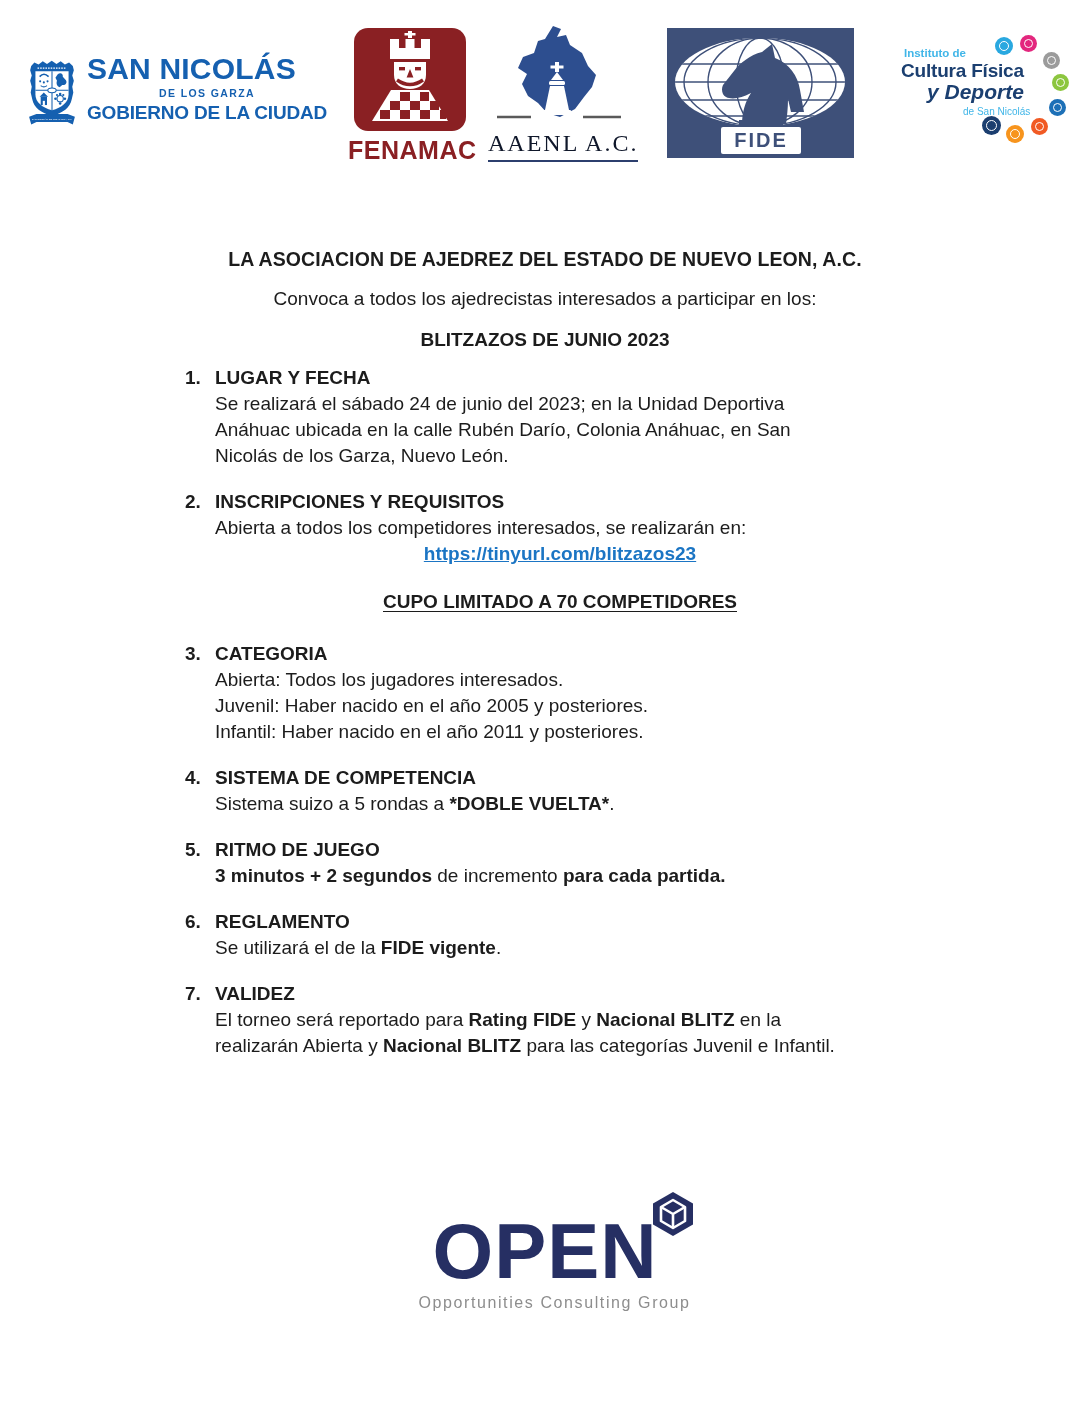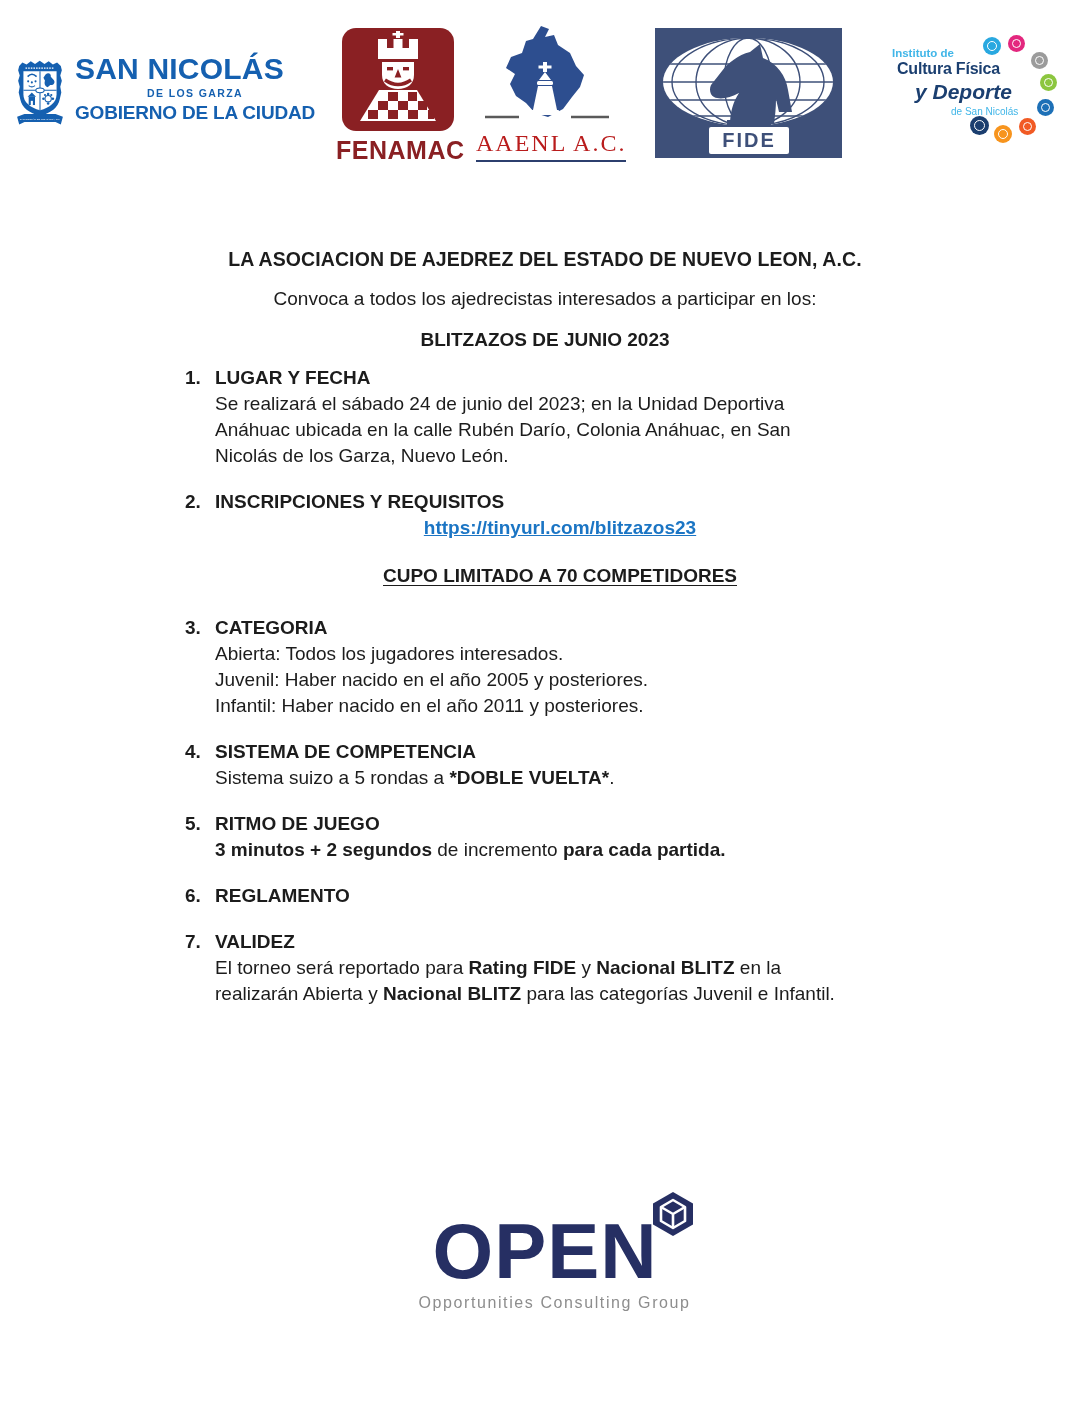--- a/index.html
+++ b/index.html
@@ -1,47 +1,47 @@
 <!DOCTYPE html>
 <html><head>
 <meta charset="utf-8">
 <style>
   * { margin:0; padding:0; box-sizing:border-box; }
   html,body { background:#ffffff; }
   body { font-family:"Liberation Sans", sans-serif; color:#1c1c1c; }
   .page { position:relative; width:1090px; height:1411px; background:#ffffff; overflow:hidden; margin:0 auto; }
 
   
-  .header { position:absolute; top:0; left:0; width:1016px; height:185px; }
+  .header { position:absolute; top:0; left:12px; width:1016px; height:185px; }
   .logo { position:absolute; }
 
   
   .sn { left:15px; top:25px; width:300px; height:145px; display:flex; }
   .sn-text { margin-left:10px; padding-top:28px; }
   .sn-name { font-size:30px; font-weight:800; color:#1560b0; letter-spacing:0.2px; line-height:32px; }
   .sn-tagrow { display:flex; align-items:center; margin-top:2px;flex-direction:column; }
   .sn-tag { font-size:10.5px; font-weight:600; color:#1560b0; letter-spacing:1.4px; white-space:nowrap; }
   .sn-rule { flex:1; height:3px; background:#1560b0; margin-left:8px; border-radius:2px; }
   .sn-gov { font-size:19px; font-weight:800; color:#1560b0; letter-spacing:-0.2px; margin-top:3px; white-space:nowrap; }
 
   
   .fen { left:336px; top:28px; width:124px; height:132px; text-align:center; }
   .fen-label { font-size:25px; font-weight:800; color:#8a2023; letter-spacing:0.5px; margin-top:0px; }
 
   
   .aaenl { left:476px; top:24px; width:142px; height:140px; text-align:center; }
-  .aaenl-label { display:inline-block; font-family:"Liberation Serif", serif; font-size:24px; color:#b91c1c; letter-spacing:2px; border-bottom:2px solid #2c3f6e; padding-bottom:3px; margin-top:2px; white-space:nowrap; }
+  .aaenl-label { display:inline-block; font-family:"Liberation Serif", serif; font-size:24px; color:#0f172a; letter-spacing:2px; border-bottom:2px solid #2c3f6e; padding-bottom:3px; margin-top:2px; white-space:nowrap; }
 
   
   .fide { left:655px; top:28px; width:187px; height:130px; }
 
   
   .inst { left:865px; top:20px; width:212px; height:148px; }
   .inst-l1 { position:absolute; left:27px; top:27px; font-size:11.5px; font-weight:600; color:#41b6e8; }
-  .inst-l2 { position:absolute; left:24px; top:40px; font-size:16px; font-weight:800; color:#1b3f70; letter-spacing:-0.2px;margin-left:8px; }
+  .inst-l2 { position:absolute; left:24px; top:40px; font-size:19px; font-weight:800; color:#1b3f70; letter-spacing:-0.2px; }
   .inst-l3 { position:absolute; left:50px; top:60px; font-size:21px; font-weight:800; font-style:italic; color:#1b3f70; }
   .inst-l4 { position:absolute; left:86px; top:86px; font-size:10px; font-weight:400; color:#41b6e8; }
   .inst-circle { position:absolute; border-radius:50%; display:flex; align-items:center; justify-content:center; }
   .inst-glyph { display:block; width:58%; height:58%; border:1.6px solid #ffffff; border-radius:50%; }
 
   
   .doc { position:absolute; left:185px; top:246px; width:720px; font-size:19px; line-height:26px; color:#1c1c1c; }
   .doc-title { text-align:center; font-weight:bold; font-size:19.5px; letter-spacing:0.1px; margin-bottom:14px; }
   .doc-intro { text-align:center; margin-bottom:15px; }
   .doc-event { text-align:center; font-weight:bold; margin-bottom:12px; }
@@ -211,39 +211,41 @@
     <div class="doc-event">BLITZAZOS DE JUNIO 2023</div>
     <div>
         <div class="section">
           <div class="sec-heading"><span class="sec-num">1.</span><span class="sec-title">LUGAR Y FECHA</span></div>
           <div class="sec-line"><span>Se realizará el sábado 24 de junio del 2023; en la Unidad Deportiva</span></div>
           <div class="sec-line"><span>Anáhuac ubicada en la calle Rubén Darío, Colonia Anáhuac, en San</span></div>
           <div class="sec-line"><span>Nicolás de los Garza, Nuevo León.</span></div>
         </div>
         <div class="section">
           <div class="sec-heading"><span class="sec-num">2.</span><span class="sec-title">INSCRIPCIONES Y REQUISITOS</span></div>
+          <div class="sec-line"><span>Abierta a todos los competidores interesados, se realizarán en:</span></div>
           <div class="sec-line center"><a href="#" class="doc-link" style="color: rgb(27, 117, 196);">https://tinyurl.com/blitzazos23</a></div>
         </div>
         <div class="banner">CUPO LIMITADO A 70 COMPETIDORES</div>
         <div class="section">
           <div class="sec-heading"><span class="sec-num">3.</span><span class="sec-title">CATEGORIA</span></div>
           <div class="sec-line"><span>Abierta: Todos los jugadores interesados.</span></div>
           <div class="sec-line"><span>Juvenil: Haber nacido en el año 2005 y posteriores.</span></div>
           <div class="sec-line"><span>Infantil: Haber nacido en el año 2011 y posteriores.</span></div>
         </div>
         <div class="section">
           <div class="sec-heading"><span class="sec-num">4.</span><span class="sec-title">SISTEMA DE COMPETENCIA</span></div>
           <div class="sec-line"><span>Sistema suizo a 5 rondas a </span><span class="b">*DOBLE VUELTA*</span><span>.</span></div>
         </div>
         <div class="section">
           <div class="sec-heading"><span class="sec-num">5.</span><span class="sec-title">RITMO DE JUEGO</span></div>
           <div class="sec-line"><span class="b">3 minutos + 2 segundos</span><span> de incremento </span><span class="b">para cada partida.</span></div>
         </div>
         <div class="section">
           <div class="sec-heading"><span class="sec-num">6.</span><span class="sec-title">REGLAMENTO</span></div>
+          <div class="sec-line"><span>Se utilizará el de la </span><span class="b">FIDE vigente</span><span>.</span></div>
         </div>
         <div class="section">
           <div class="sec-heading"><span class="sec-num">7.</span><span class="sec-title">VALIDEZ</span></div>
           <div class="sec-line"><span>El torneo será reportado para </span><span class="b">Rating FIDE</span><span> y </span><span class="b">Nacional BLITZ</span><span> en la</span></div>
           <div class="sec-line"><span>realizarán Abierta y </span><span class="b">Nacional BLITZ</span><span> para las categorías Juvenil e Infantil.</span></div>
         </div>
       </div>
   </div>
 
   <div class="footer">

